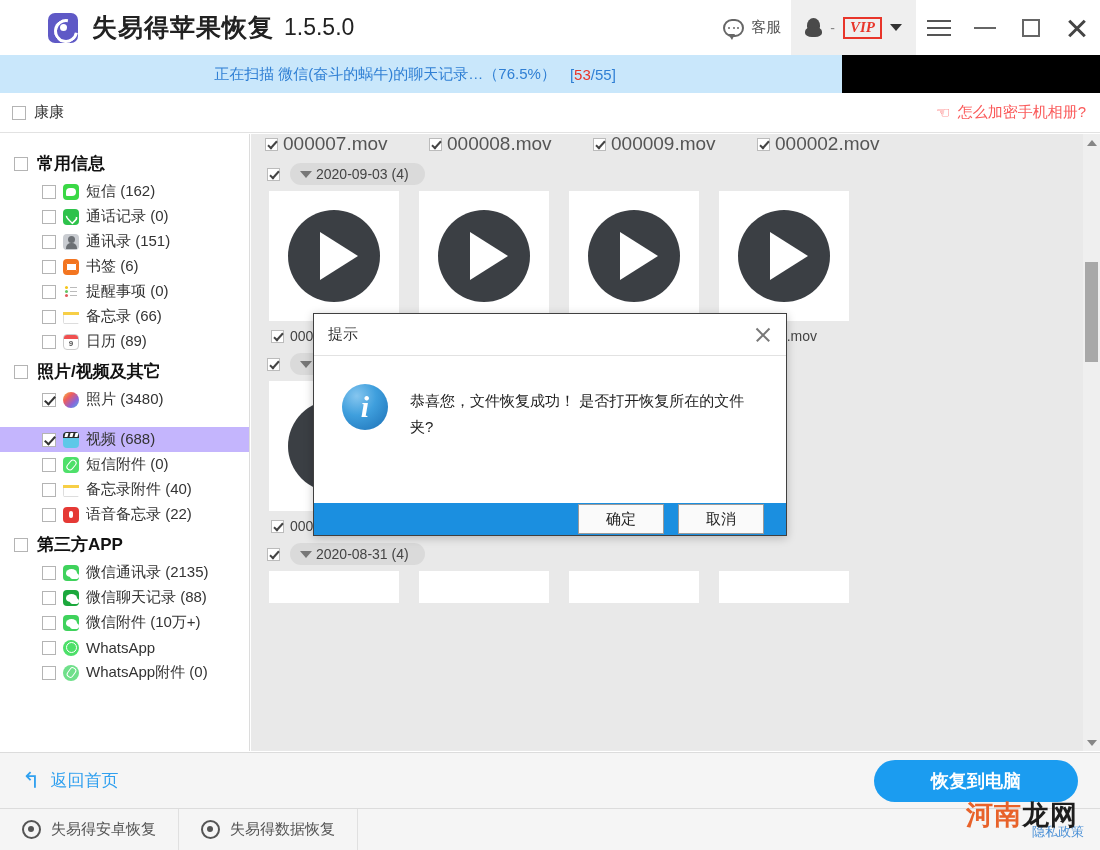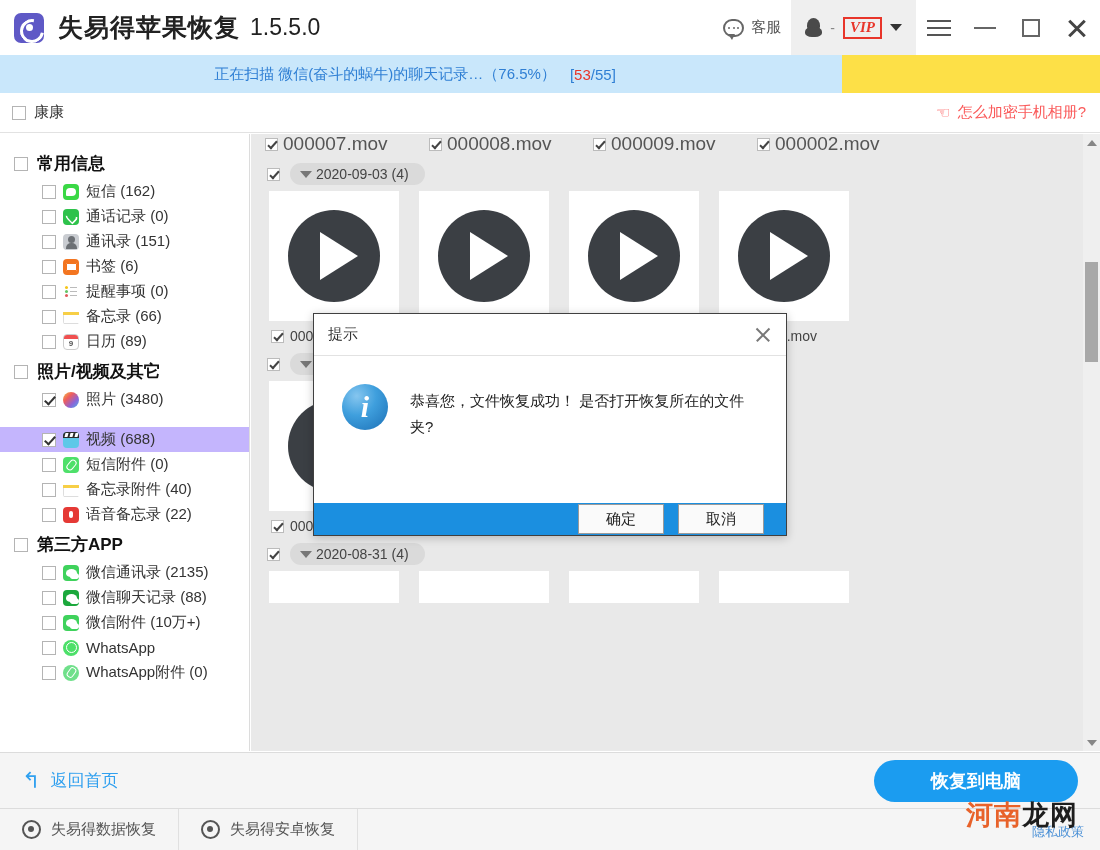--- a/index.html
+++ b/index.html
@@ -6,21 +6,21 @@
   html, body {
     width: 1100px; height: 850px;
     font-family: "Liberation Sans", "DejaVu Sans", sans-serif;
     background: #ffffff; overflow: hidden;
   }
   #app { position: relative; width: 1100px; height: 850px; background: #fff; }
 
   
   .titlebar {
     position: absolute; top: 0; left: 0; width: 1100px; height: 55px;
-    background: #ffffff; display: flex; align-items: center;
+    background: #ffffff; display: flex; align-items: center; padding-left: 34px;
   }
   .logo {
     width: 30px; height: 30px; margin-left: 14px; border-radius: 7px;
     background: #5f59c6; position: relative; flex: none;
   }
   .logo::after {
     content: ""; position: absolute; left: 6px; top: 6px;
     width: 18px; height: 18px; border-radius: 50%;
     border: 3px solid #ffffff; border-right-color: transparent;
     transform: rotate(-35deg);
@@ -85,21 +85,21 @@
   .close-x { position:relative; width:22px;height:22px; }
   .close-x::before, .close-x::after {
     content:""; position:absolute; left:0; top:10px; width:22px;height:3px;background:#444;
   }
   .close-x::before { transform: rotate(45deg); }
   .close-x::after { transform: rotate(-45deg); }
 
   
   .scanbar {
     position:absolute; top:55px; left:0; width:1100px; height:38px;
-    background:#fde047; overflow:hidden;padding-left:12px;
+    background:#000000; overflow:hidden;padding-left:12px;
   }
   .scanbar .fill {
     position:absolute; left:0; top:0; height:38px; width:76.5%;
     background:#c9e7fb;
   }
   .scanbar .txt {
     position:absolute; left:0; top:0; width:1100px; height:38px;
     display:flex; align-items:center; justify-content:center;
     font-size:15px; color:#2f7fd4; white-space:nowrap; padding-right:270px;
   }
@@ -629,25 +629,25 @@
     <div class="backhome">
       <span class="back-arw">↰</span>
       <span>返回首页</span>
     </div>
     <div class="recbtn">恢复到电脑</div>
   </div>
 
   <div class="taskbar">
     <div class="tbitem">
       <span class="tb-logo"></span>
-      <span>失易得数据恢复</span>
+      <span>失易得安卓恢复</span>
     </div>
     <div class="tbitem">
       <span class="tb-logo"></span>
-      <span>失易得安卓恢复</span>
+      <span>失易得数据恢复</span>
     </div>
   </div>
   <div class="privacy">隐私政策</div>
   <div class="watermark">
     <span class="o">河南</span><span class="b">龙网</span>
   </div>
 
 </div>
 
 </body></html>

